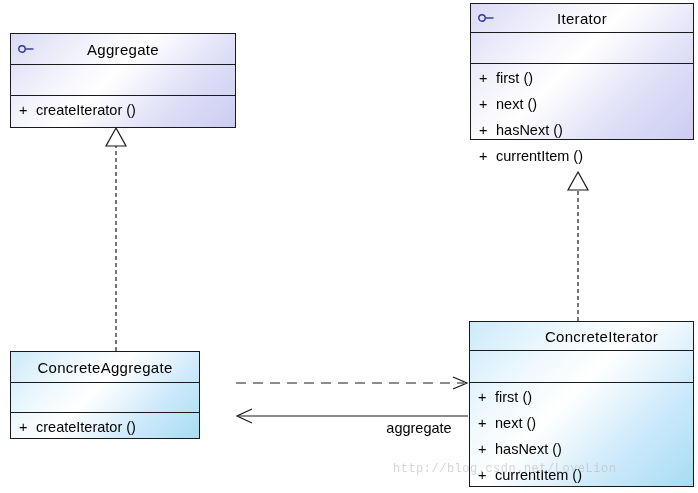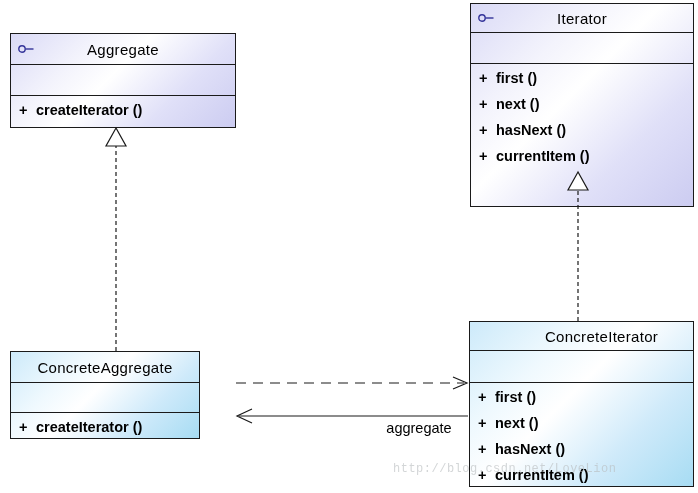--- a/index.html
+++ b/index.html
@@ -19,21 +19,21 @@
     background:linear-gradient(135deg,#cdeafa 0%,#eff9fe 28%,#ffffff 45%,#cfeafa 72%,#a7dcf3 100%);
   }
   .uml-hdr {
     position:relative; box-sizing:border-box; flex:0 0 auto;
     display:flex; align-items:center; justify-content:center;
   }
   .uml-title { font-size:15px; color:#000; letter-spacing:.3px; }
   .iface-icon { position:absolute; left:7px; top:50%; margin-top:-5px; width:17px; height:10px; }
   .uml-attrs { box-sizing:border-box; flex:0 0 auto; border-top:1px solid #1a1a1a; }
   .uml-methods { box-sizing:border-box; flex:1 1 auto; border-top:1px solid #1a1a1a; padding:1px 0 0 0; }
-  .m-row { height:26px; line-height:26px; font-size:14.5px; color:#000; padding-left:8px; white-space:nowrap;font-weight:bold; }
+  .m-row { height:26px; line-height:26px; font-size:14.5px; color:#000; padding-left:8px; white-space:nowrap; }
   .m-vis { display:inline-block; width:17px; }
   .edge-label {
     position:absolute; font-size:14.5px; color:#000; text-align:center;
   }
   .watermark {
     position:absolute; font-family:"Liberation Mono", monospace; font-size:12px;
     letter-spacing:.5px; color:#b9bdbf; opacity:.62; z-index:40; white-space:nowrap;
   }
   svg.connectors { position:absolute; left:0; top:0; z-index:5; pointer-events:none; }
 </style>
@@ -72,21 +72,21 @@
         <line x1="7.5" y1="5" x2="15.5" y2="5" stroke="#333399" stroke-width="1.4"></line>
       </svg>
       <span class="uml-title">Aggregate</span>
     </div>
     <div class="uml-attrs" style="height:31px;"></div>
     <div class="uml-methods">
       <div class="m-row"><span class="m-vis">+</span><span>createIterator ()</span></div>
     </div>
   </div>
 
-  <div class="uml-class iface" style="left:470px; top:3px; width:224px; height:204px;">
+  <div class="uml-class iface" style="left:470px; top:3px; width:224px; height:137px;">
     <div class="uml-hdr" style="height:28px;">
       <svg class="iface-icon" viewBox="0 0 17 10">
         <circle cx="4" cy="5" r="3.2" fill="none" stroke="#333399" stroke-width="1.4"></circle>
         <line x1="7.5" y1="5" x2="15.5" y2="5" stroke="#333399" stroke-width="1.4"></line>
       </svg>
       <span class="uml-title">Iterator</span>
     </div>
     <div class="uml-attrs" style="height:31px;"></div>
     <div class="uml-methods">
       <div class="m-row"><span class="m-vis">+</span><span>first ()</span></div>

